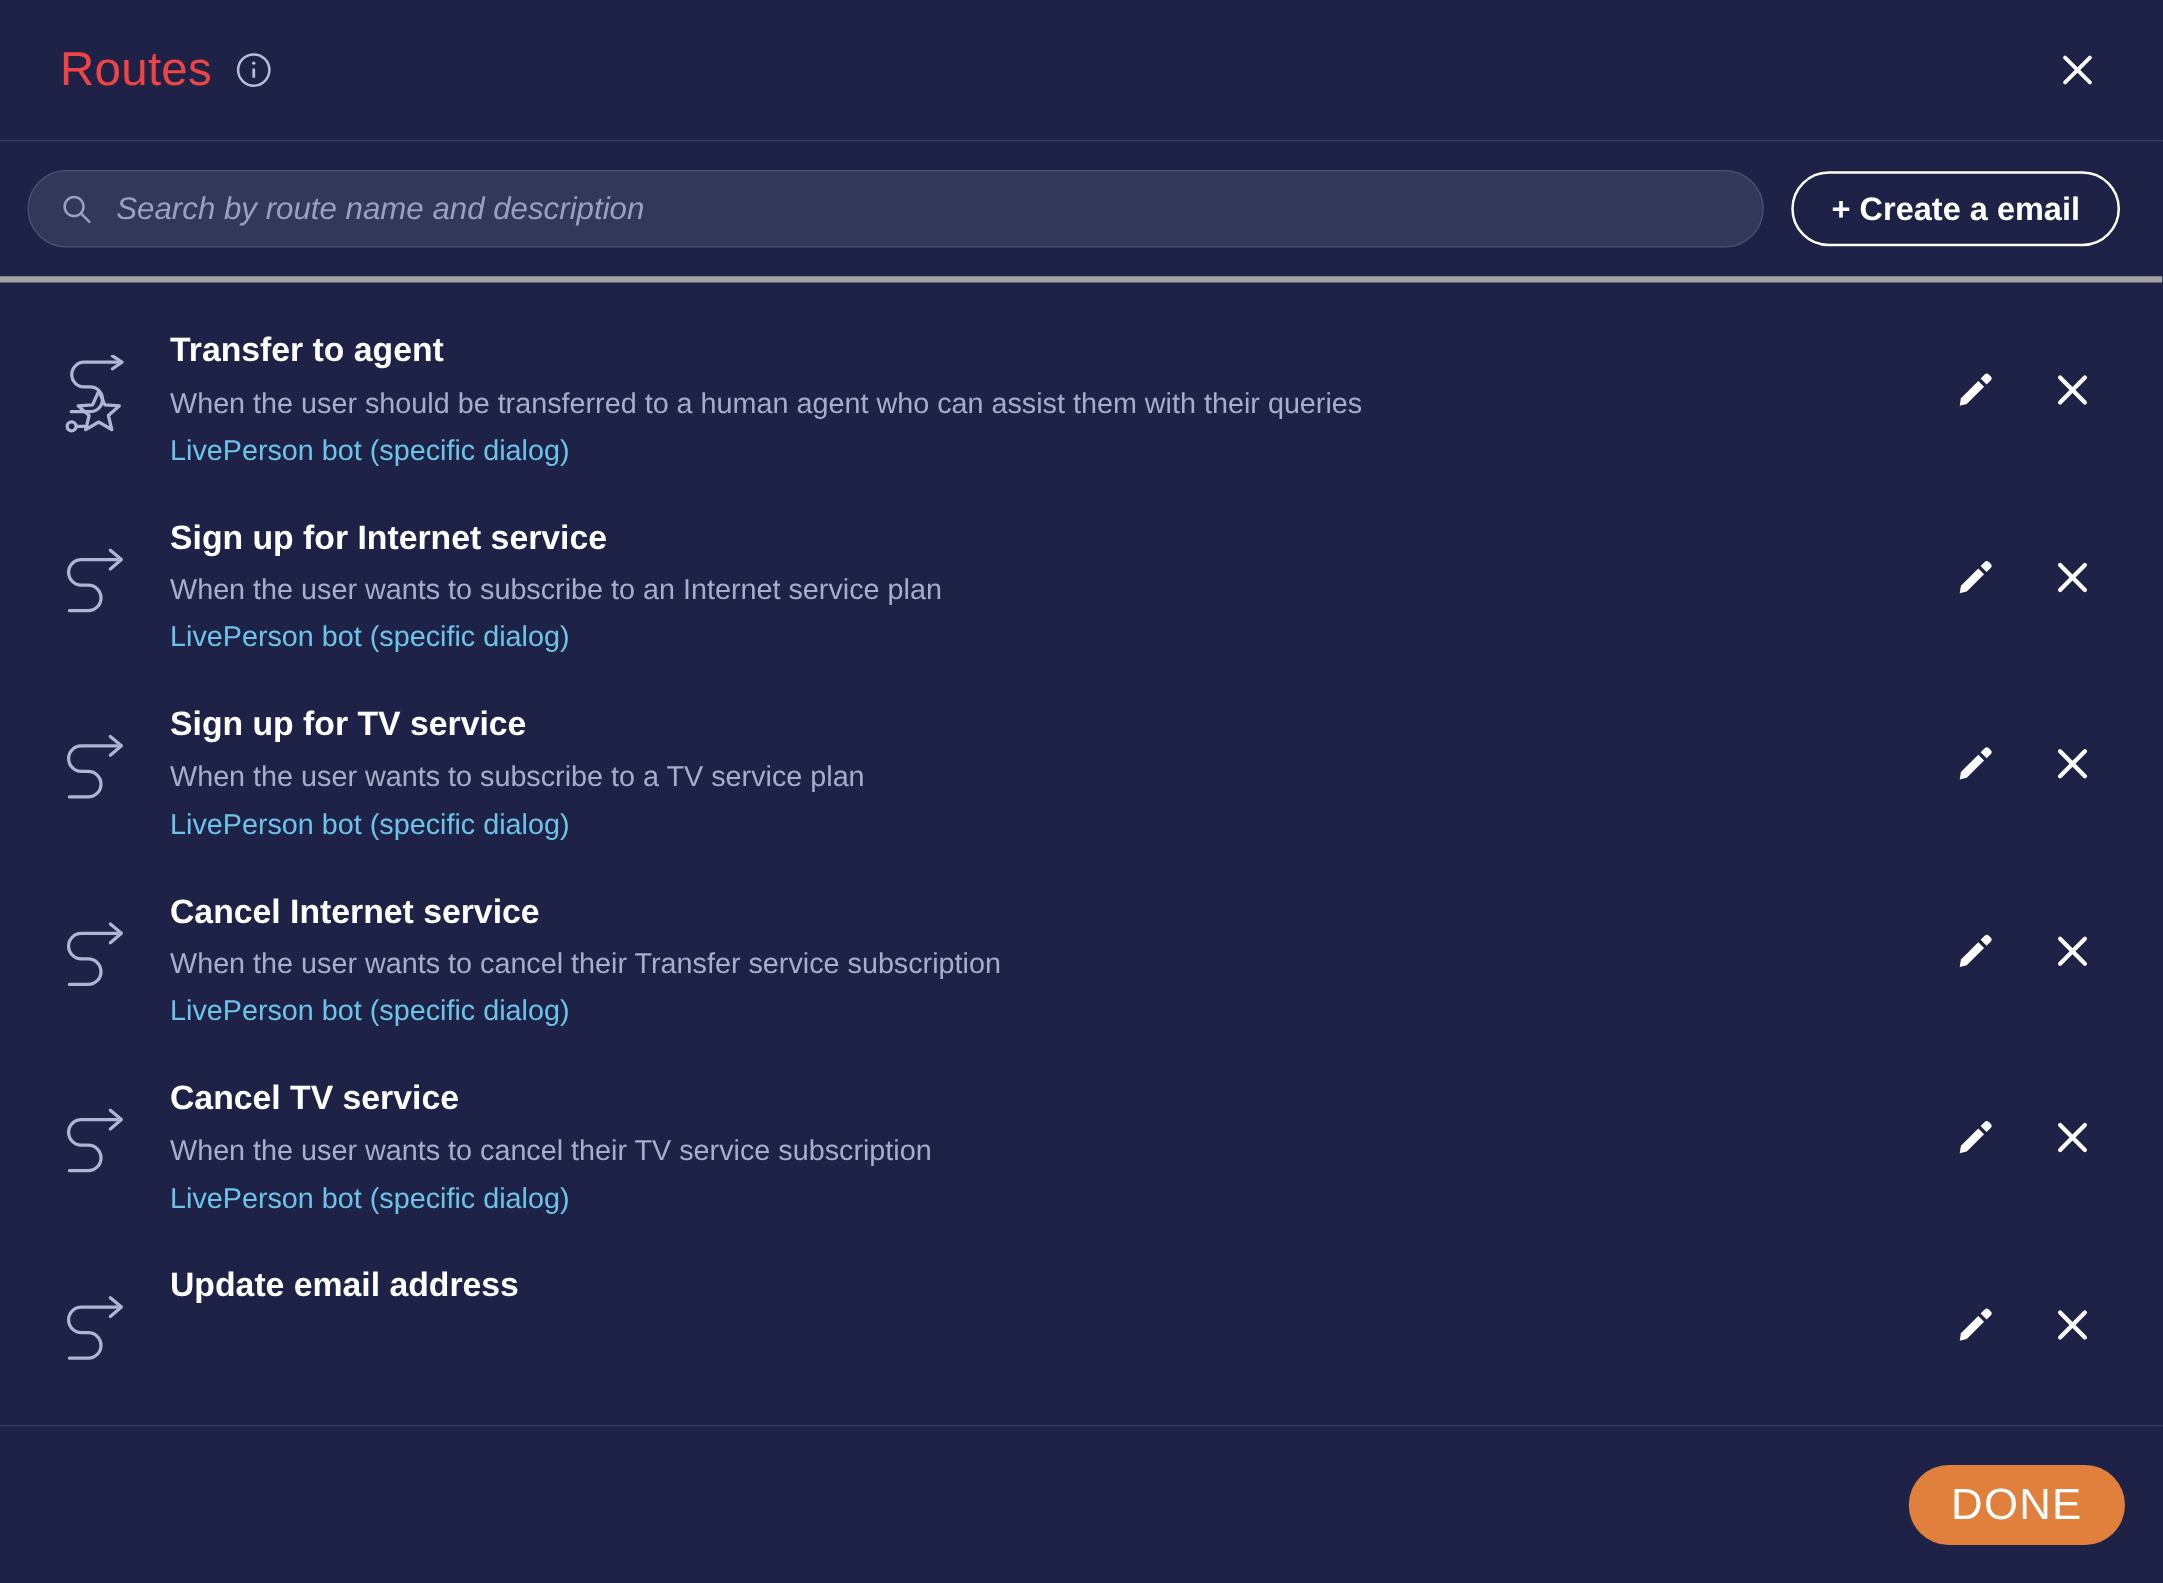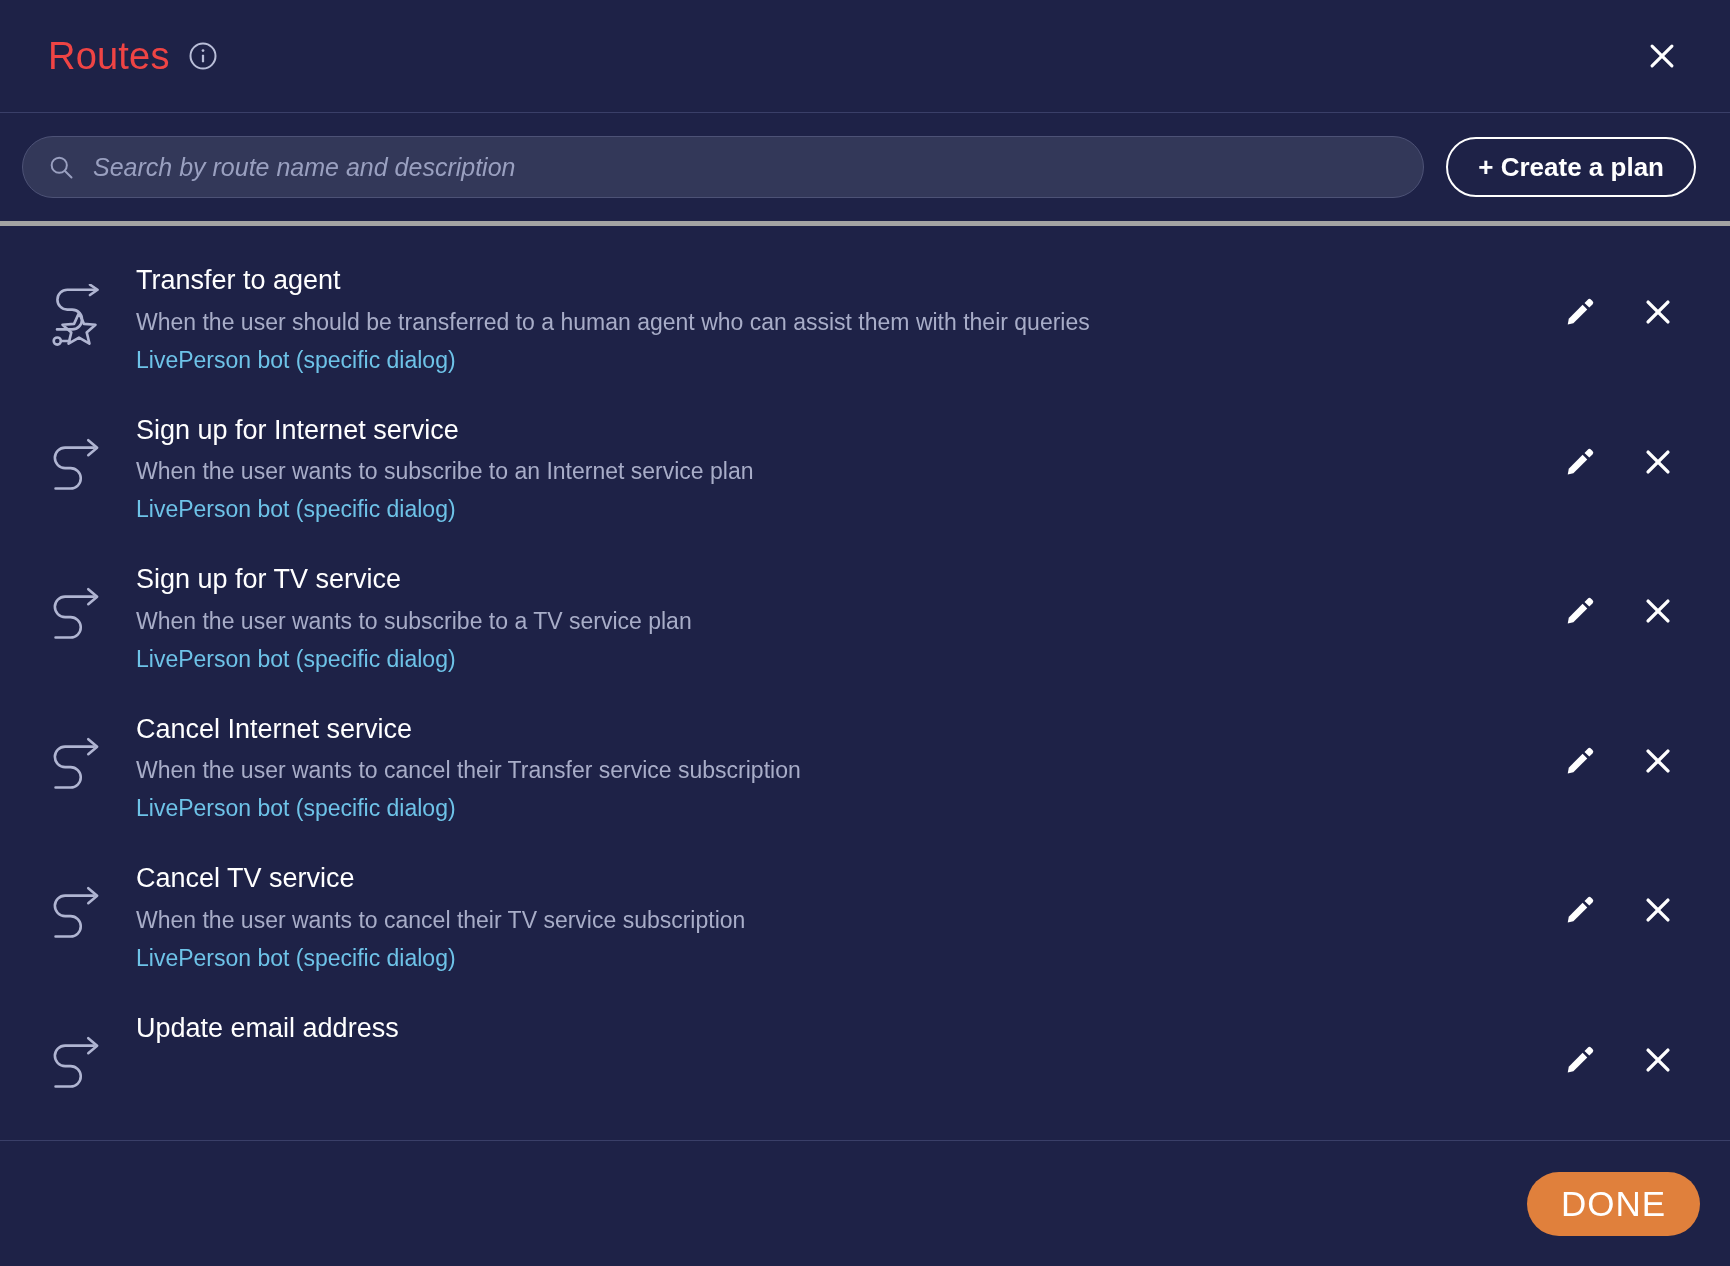--- a/index.html
+++ b/index.html
@@ -123,21 +123,21 @@
     justify-content: flex-start;
     padding-top: 22px;
   }
   .route-body {
     flex: 1 1 auto;
     padding-left: 10px;
     padding-top: 2px;
   }
   .route-name {
     font-size: 27px;
-    font-weight: 400;
+    font-weight: 700;
     color: #ffffff;
     line-height: 1.25;
     margin-bottom: 10px;
   }
   .route-desc {
     font-size: 23px;
     color: #a8adc8;
     line-height: 1.3;
     margin-bottom: 8px;
   }
@@ -212,21 +212,21 @@
   <div class="searchbar">
     <div class="search-wrap">
       <span class="search-icon">
         <svg width="28" height="28" viewBox="0 0 24 24" fill="none" stroke="#9aa0c0" stroke-width="1.7" stroke-linecap="round">
           <circle cx="10.5" cy="10.5" r="6.5"></circle>
           <line x1="15.4" y1="15.4" x2="21" y2="21"></line>
         </svg>
       </span>
       <input class="search-input" type="text" placeholder="Search by route name and description" value="" style="">
     </div>
-    <button class="create-btn">+ Create a plan</button>
+    <button class="create-btn">+ Create a email</button>
   </div>
 
   <div class="list-area">
     <div class="list" id="routes-list">
         <div class="route-row">
           <div class="route-icon">
             <svg width="62" height="66" viewBox="0 0 44 48" fill="none" stroke="#b0b5d2" stroke-width="1.9" stroke-linecap="round" stroke-linejoin="round">
               <path d="M6 33 h11 a7.2 7.2 0 0 0 0-14.4 h-3.5 a7.2 7.2 0 0 1 0-14.4 h20"></path>
               <polyline points="30,0.5 35.5,4.2 30,8"></polyline>
               <polygon points="22,21 25.6,29 34,29.6 27.6,35.2 29.6,43.4 22,39 14.4,43.4 16.4,35.2 10,29.6 18.4,29"></polygon>

